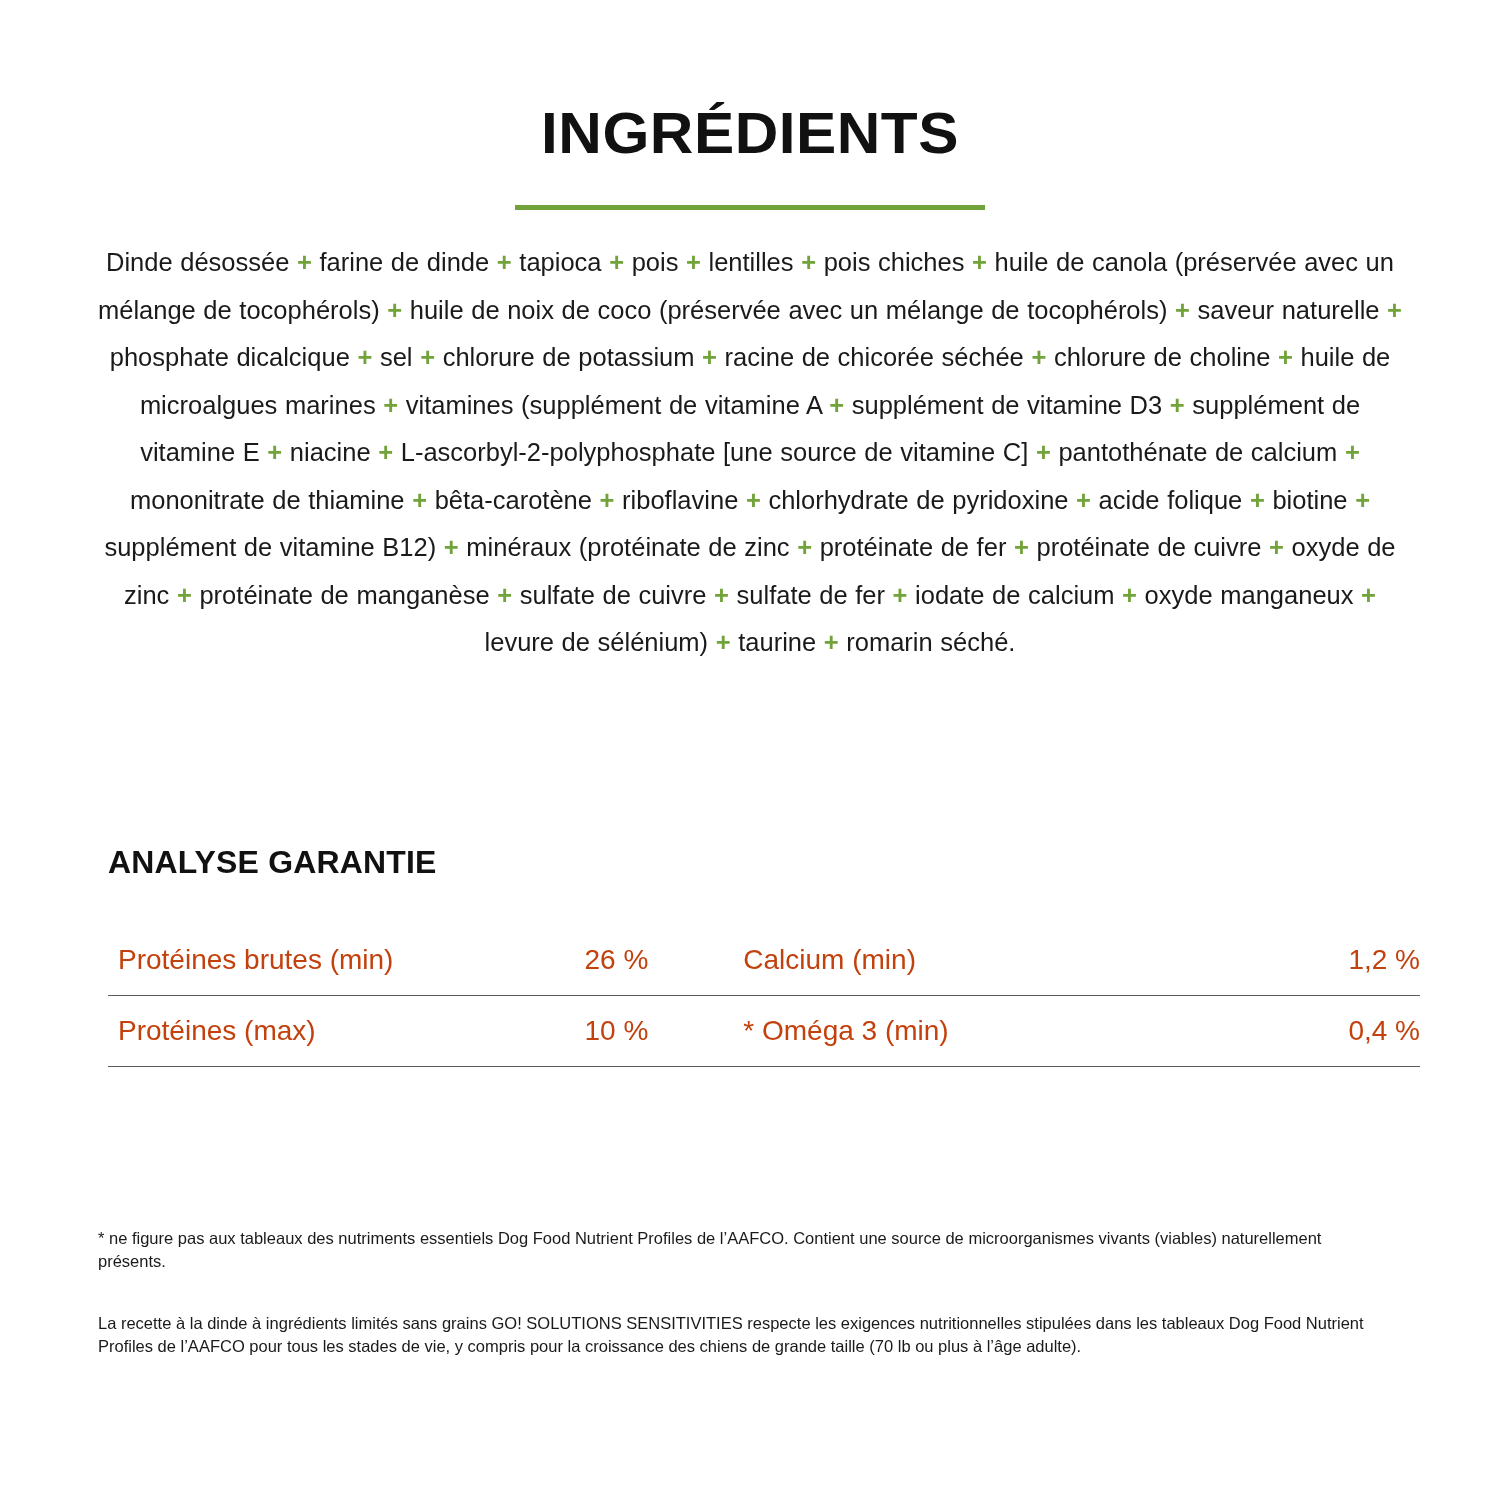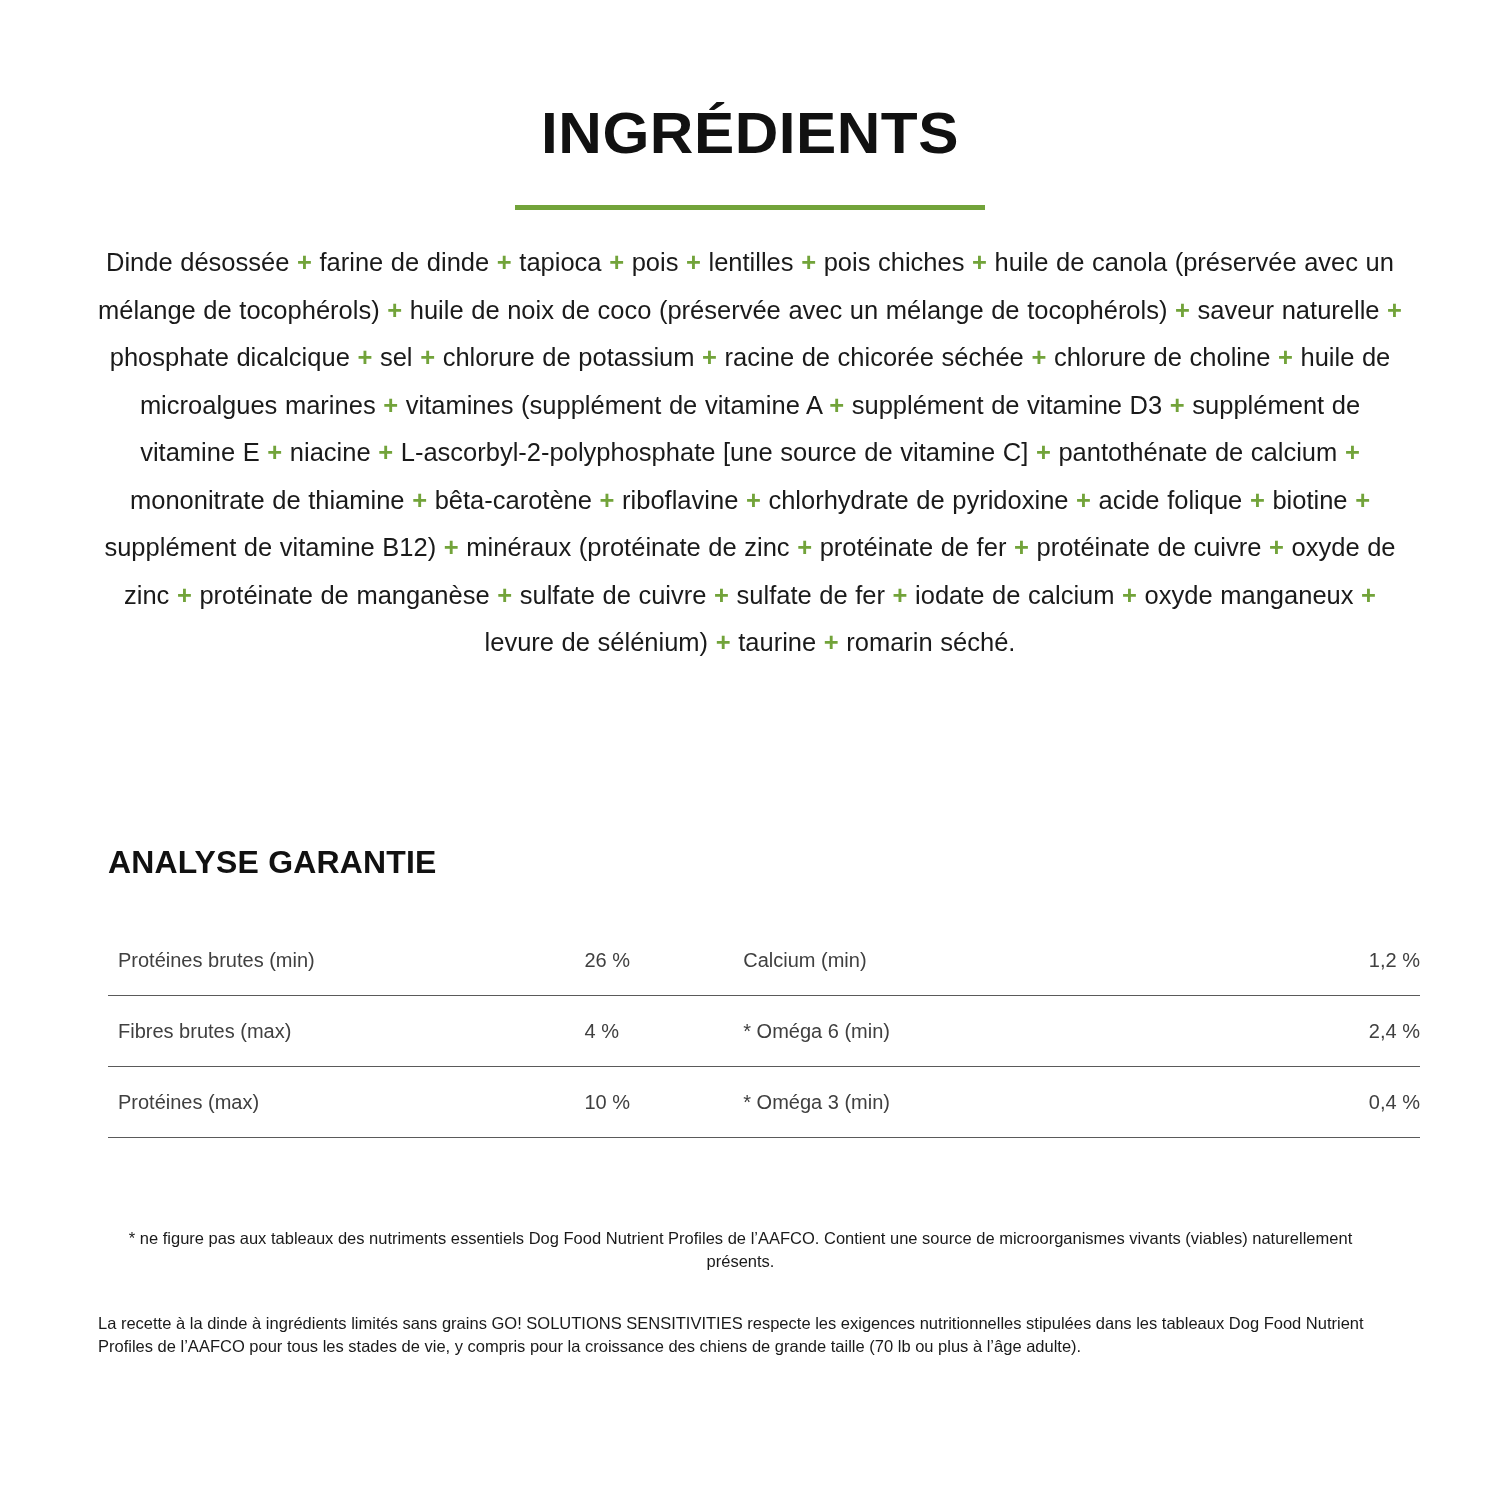--- a/index.html
+++ b/index.html
@@ -76,22 +76,22 @@
     margin: 0;
     transform: scaleX(1.03);
     transform-origin: left center;
   }
 
   
   .analysis-table {
     width: 1312px;
     border-collapse: collapse;
     margin-top: 38px;
-    font-size: 20px;
-    color: #404040;
+    font-size: 28px;
+    color: #c2410c;
   }
   .analysis-table td {
     border-bottom: 1.6px solid #5a5a5a;
     padding: 0;
     height: 70px;
     vertical-align: middle;
     font-weight: 400;
   }
   .analysis-table tr:first-child td {
     padding-top: 6px;
@@ -103,21 +103,21 @@
 
   
   .footnote {
     position: absolute;
     left: 98px;
     width: 1285px;
     font-size: 16.5px;
     line-height: 23px;
     color: #1a1a1a;
   }
-  .footnote-asterisk { top: 1227px; text-align: center; }
+  .footnote-asterisk { top: 1227px; }
   .footnote-aafco { top: 1312px; }
 </style>
 </head>
 <body>
 
 <div class="page">
 
   <div class="ingredients-header">
     <h1 class="ingredients-title">INGRÉDIENTS</h1>
     <div class="title-rule"></div>
@@ -130,26 +130,20 @@
 
     <table class="analysis-table">
       <tbody id="analysis-tbody">
           <tr>
             <td class="col-label-a">Protéines brutes (min)</td>
             <td class="col-value-a">26 %</td>
             <td class="col-label-b">Calcium (min)</td>
             <td class="col-value-b">1,2 %</td>
           </tr>
           <tr>
-            <td class="col-label-a">Fibres brutes (max)</td>
-            <td class="col-value-a">4 %</td>
-            <td class="col-label-b">* Oméga 6 (min)</td>
-            <td class="col-value-b">2,4 %</td>
-          </tr>
-          <tr>
             <td class="col-label-a">Protéines (max)</td>
             <td class="col-value-a">10 %</td>
             <td class="col-label-b">* Oméga 3 (min)</td>
             <td class="col-value-b">0,4 %</td>
           </tr>
         </tbody>
     </table>
   </div>
 
   <div class="footnote footnote-asterisk">* ne figure pas aux tableaux des nutriments essentiels Dog Food Nutrient Profiles de l’AAFCO. Contient une source de microorganismes vivants (viables) naturellement présents.</div>

